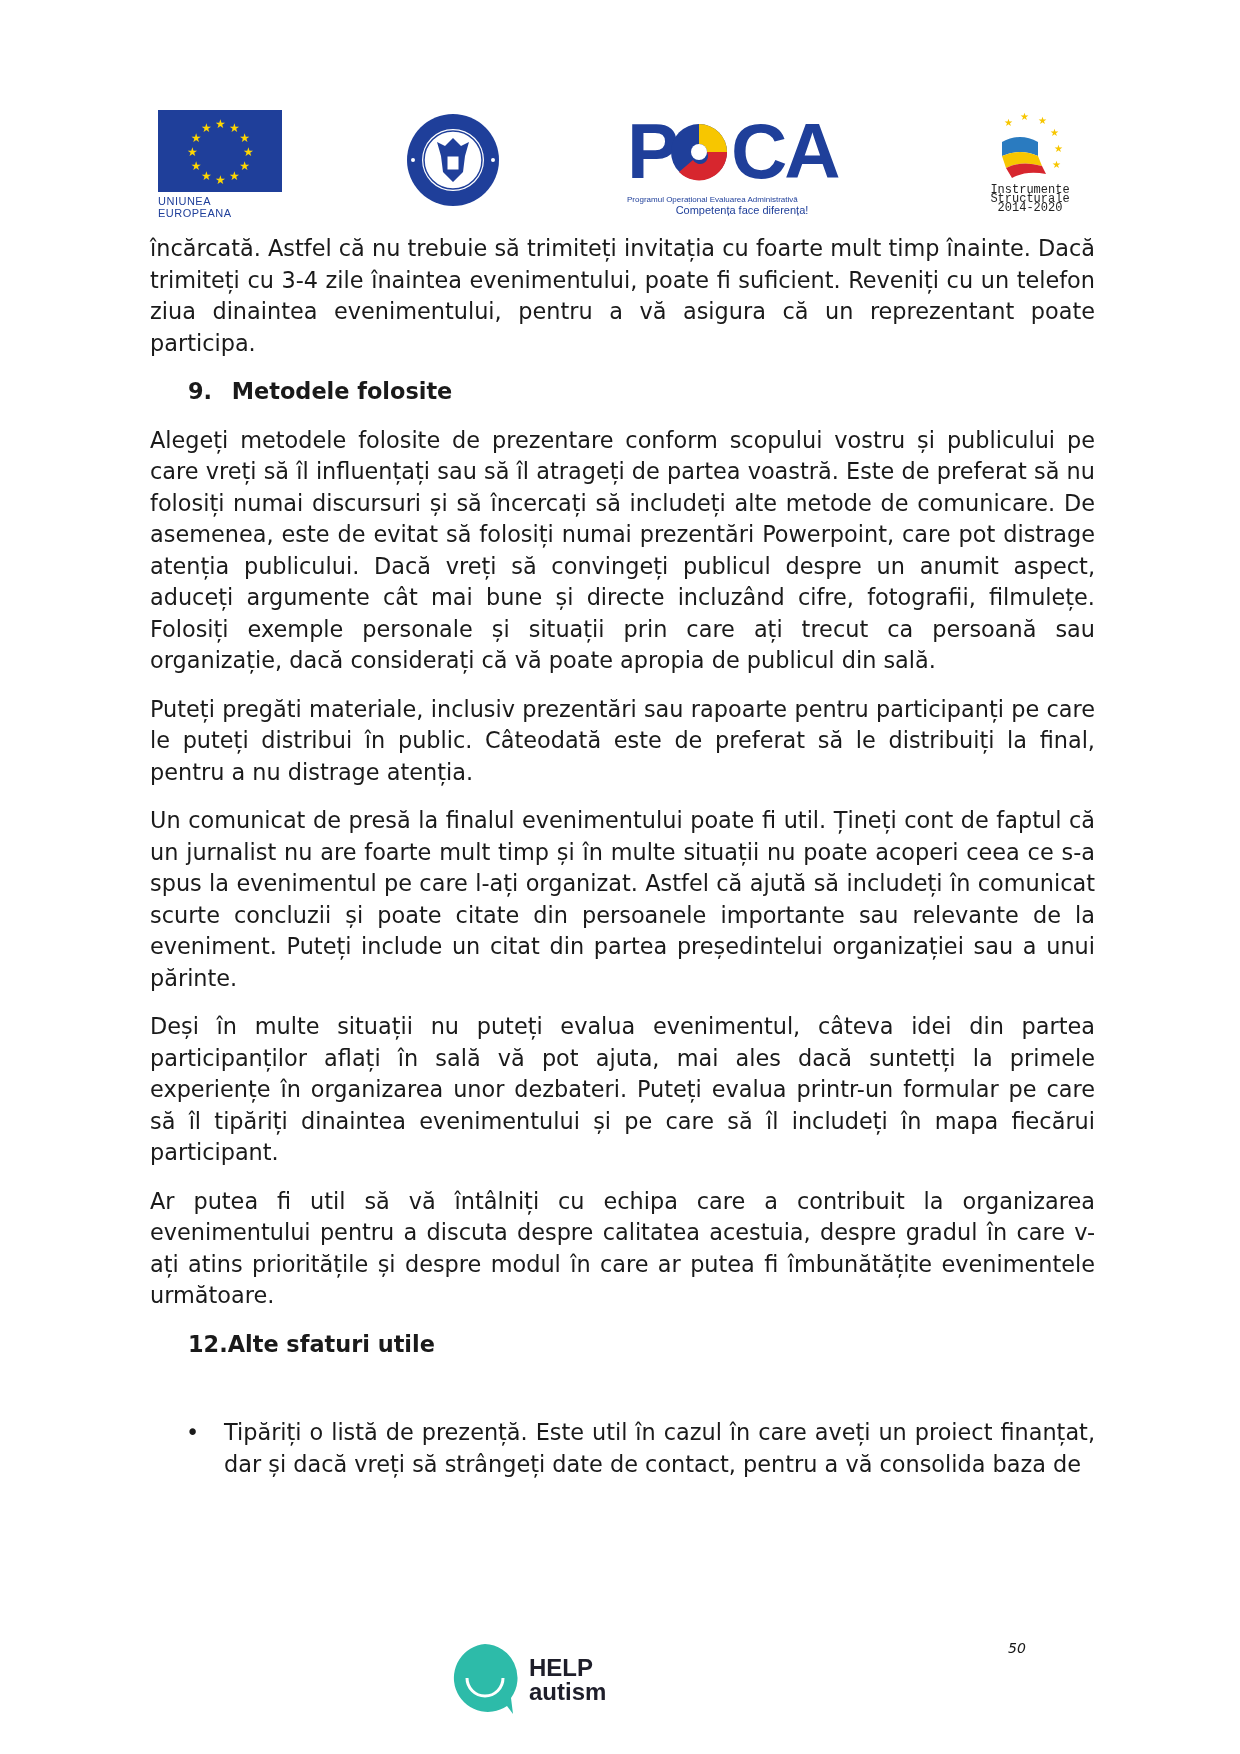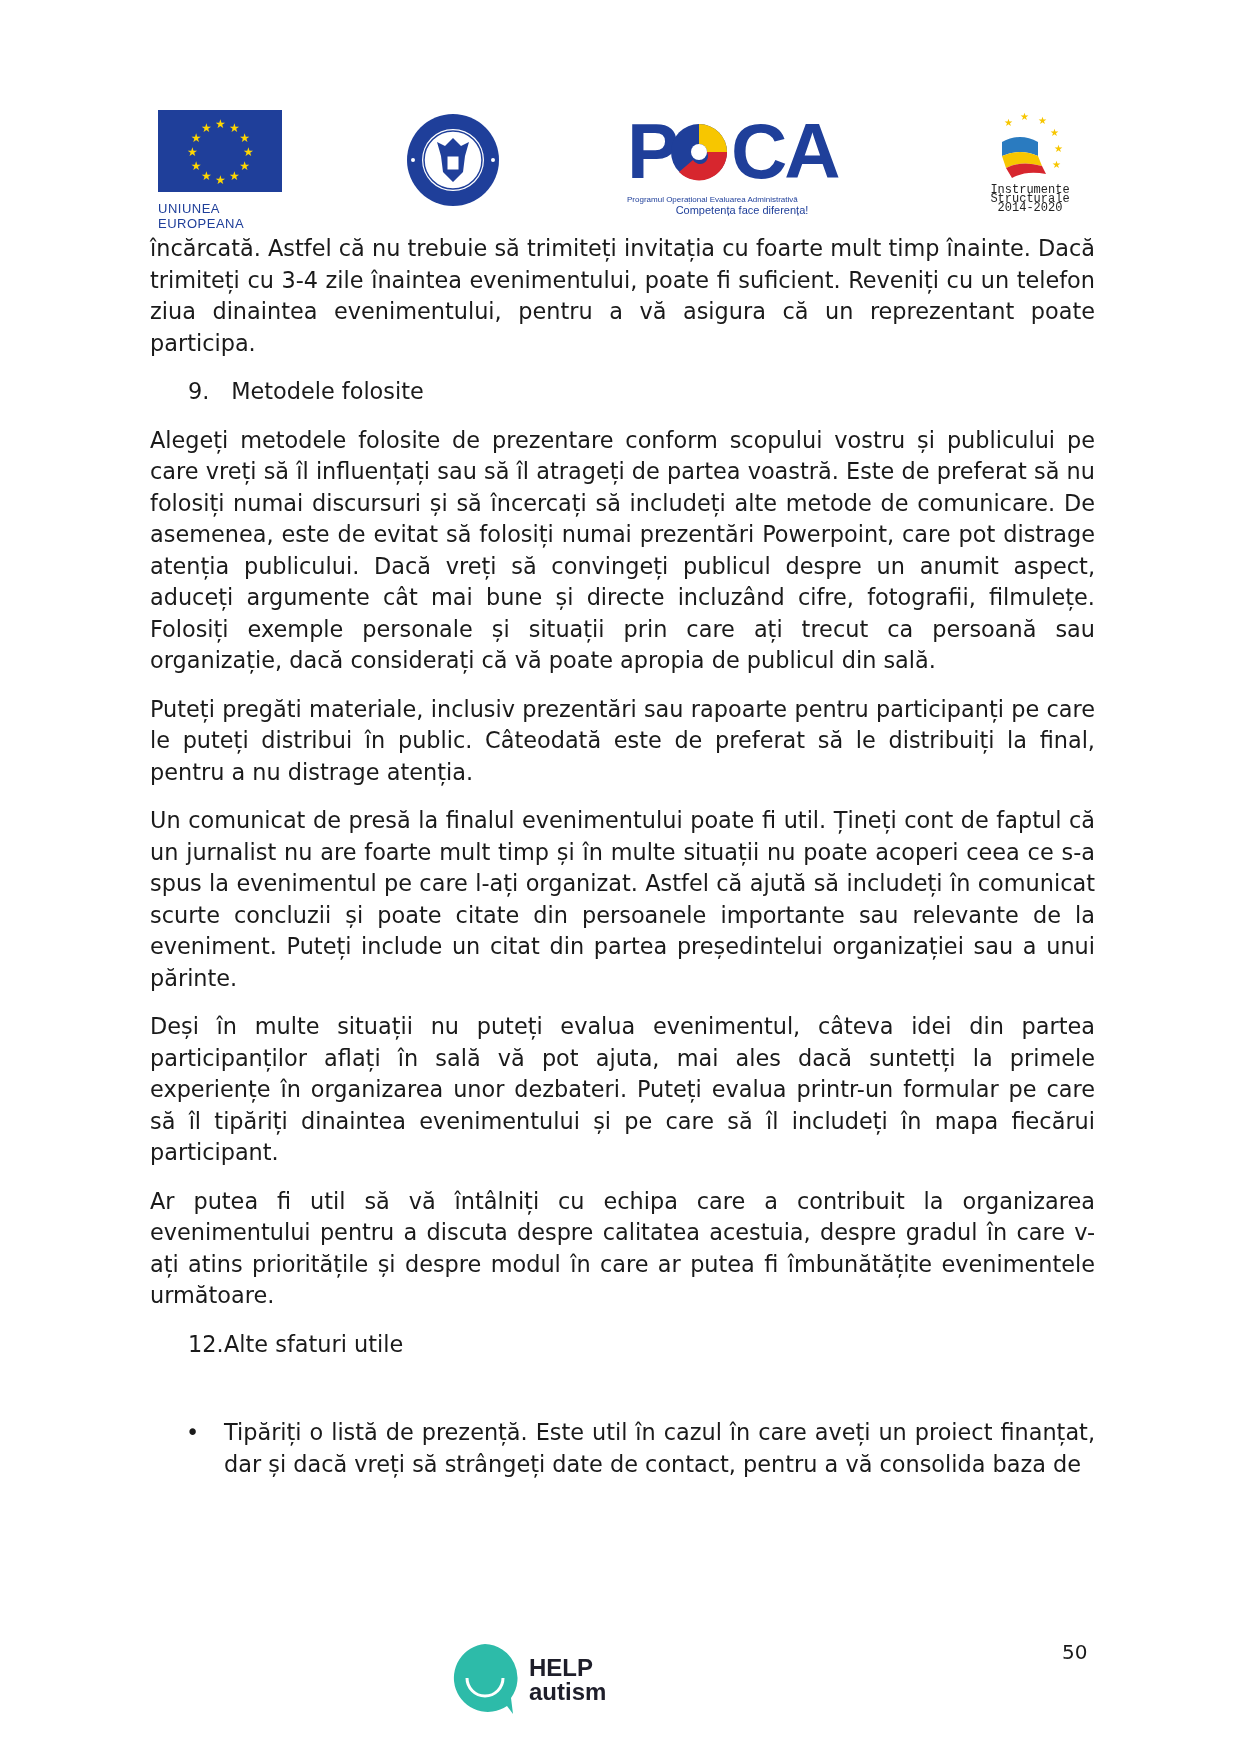--- a/index.html
+++ b/index.html
@@ -1,40 +1,40 @@
 <!DOCTYPE html>
 <html><head>
 <meta charset="utf-8">
 <style>
   html, body { margin: 0; padding: 0; background: #ffffff; }
   body { width: 1240px; height: 1754px; position: relative; overflow: hidden; font-family: "DejaVu Sans", sans-serif; color: #1a1a1a; }
   .header { position: absolute; top: 100px; left: 0; width: 1240px; height: 115px; }
   .logo { position: absolute; }
   .eu { left: 158px; top: 10px; width: 124px; height: 100px; }
   .eu .flag { width: 124px; height: 82px; background: #1f3f9a; position: relative; }
-  .eu .cap { font-size: 13px; color: #1f3f9a; letter-spacing: 0.5px; margin-top: 9px; font-family: "Liberation Sans", sans-serif; }
+  .eu .cap { font-size: 11px; color: #1f3f9a; letter-spacing: 0.5px; margin-top: 3px; font-family: "Liberation Sans", sans-serif; }
   .gov { left: 405px; top: 12px; width: 96px; height: 96px; }
   .poca { left: 627px; top: 14px; width: 230px; height: 95px; }
   .poca .word { font-family: "Liberation Sans", sans-serif; font-weight: bold; font-size: 78px; color: #1f3f9a; line-height: 72px; letter-spacing: -3px; }
   .poca .sub1 { font-size: 8px; color: #1f3f9a; font-family: "Liberation Sans", sans-serif; }
   .poca .sub2 { font-size: 11px; color: #1f3f9a; text-align: center; font-family: "Liberation Sans", sans-serif; }
   .is { left: 975px; top: 12px; width: 110px; height: 96px; text-align: center; }
   .is .cap { font-size: 12px; color: #222; line-height: 9px; font-family: Liberation Mono, monospace; }
 
   .content { position: absolute; top: 233px; left: 150px; width: 945px; font-size: 22.4px; line-height: 31.5px; }
   .content p { margin: 0 0 17px 0; text-align: justify; }
-  .content h3 { font-weight: normal; font-size: 22.4px; margin: 16px 0 17px 0; padding-left: 38px; line-height: 31.5px; }
+  .content h3 { font-weight: bold; font-size: 22.4px; margin: 16px 0 17px 0; padding-left: 38px; line-height: 31.5px; }
   .content h3 .num { display: inline-block; min-width: 36px; }
   .gap { height: 40px; }
   ul.bullets { margin: 0; padding: 0 0 0 74px; list-style: none; }
   ul.bullets li { position: relative; text-align: justify; }
   ul.bullets li::before { content: "\2022"; position: absolute; left: -38px; }
 
   .footer-logo { position: absolute; left: 449px; top: 1640px; width: 170px; height: 80px; }
-  .page-num { position: absolute; left: 1062px; top: 1640px; font-size: 20px; }
+  .page-num { position: absolute; left: 1008px; top: 1640px; font-size: 14px; font-style: italic; }
 </style>
 </head>
 <body>
 
 <div class="header">
   <div class="logo eu">
     <div class="flag">
       <svg width="124" height="82" viewBox="0 0 124 82" id="eu-stars">
           <text x="57" y="18" font-size="12" fill="#ffd700">★</text>
           <text x="71" y="21.751288694035715" font-size="12" fill="#ffd700">★</text>

